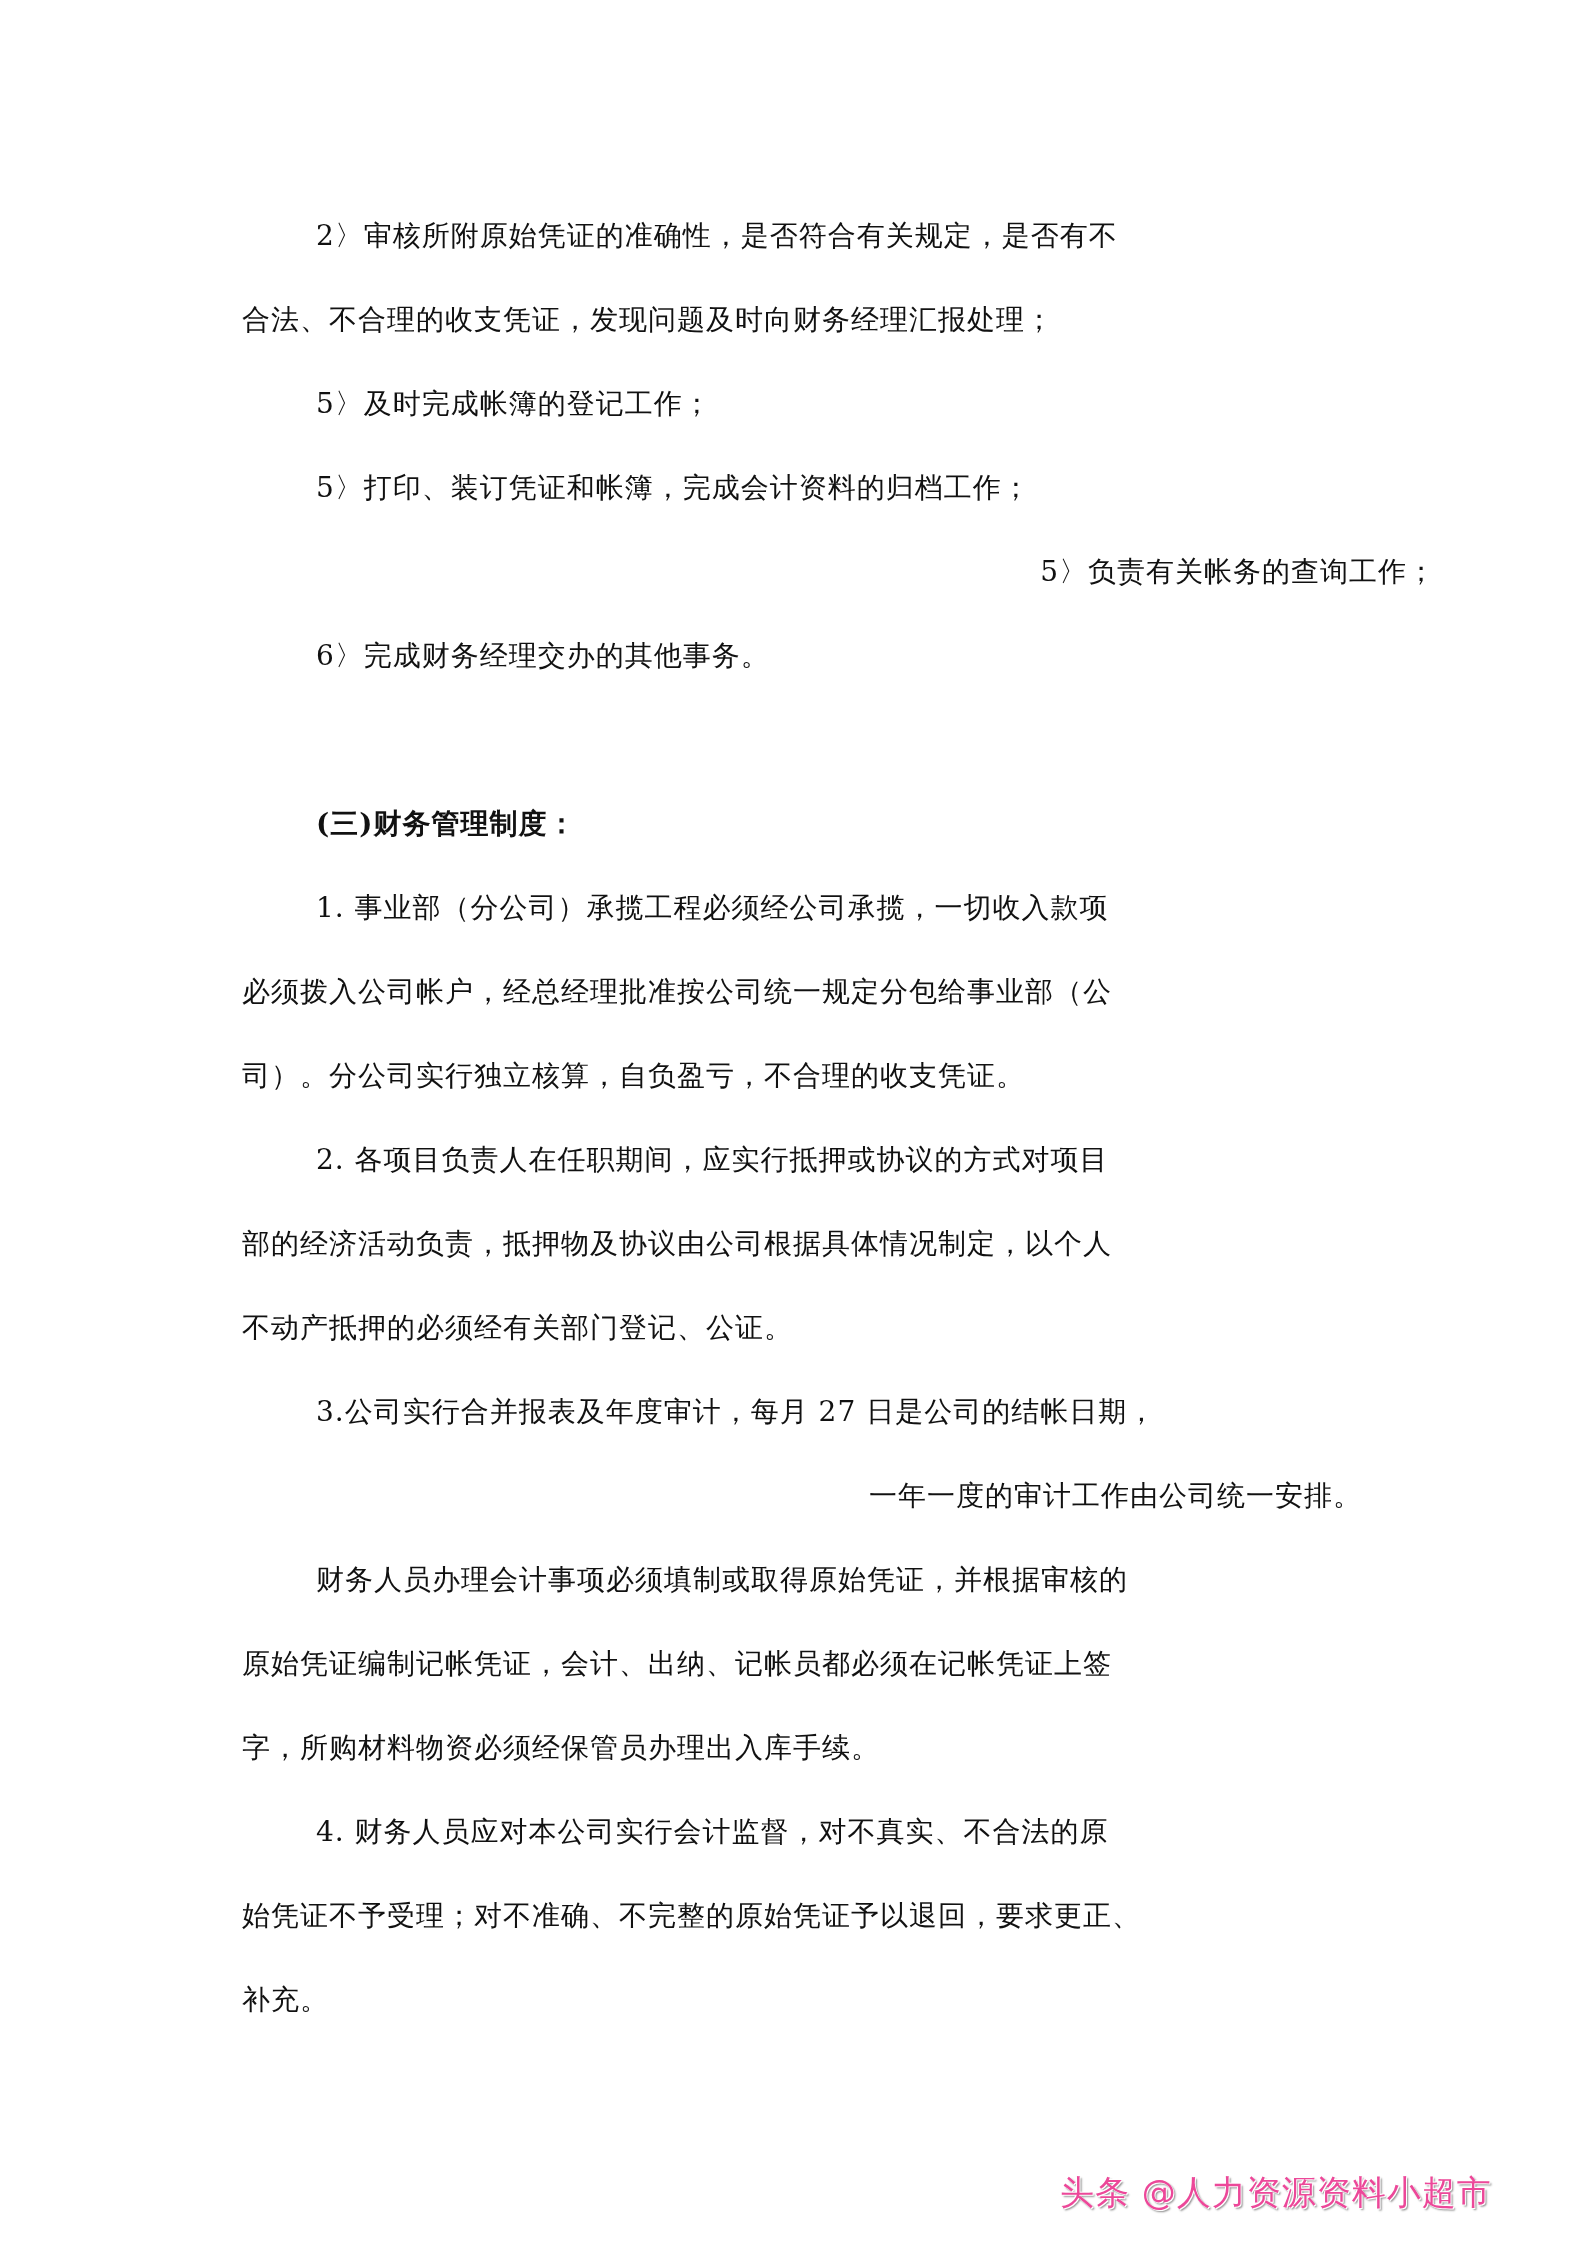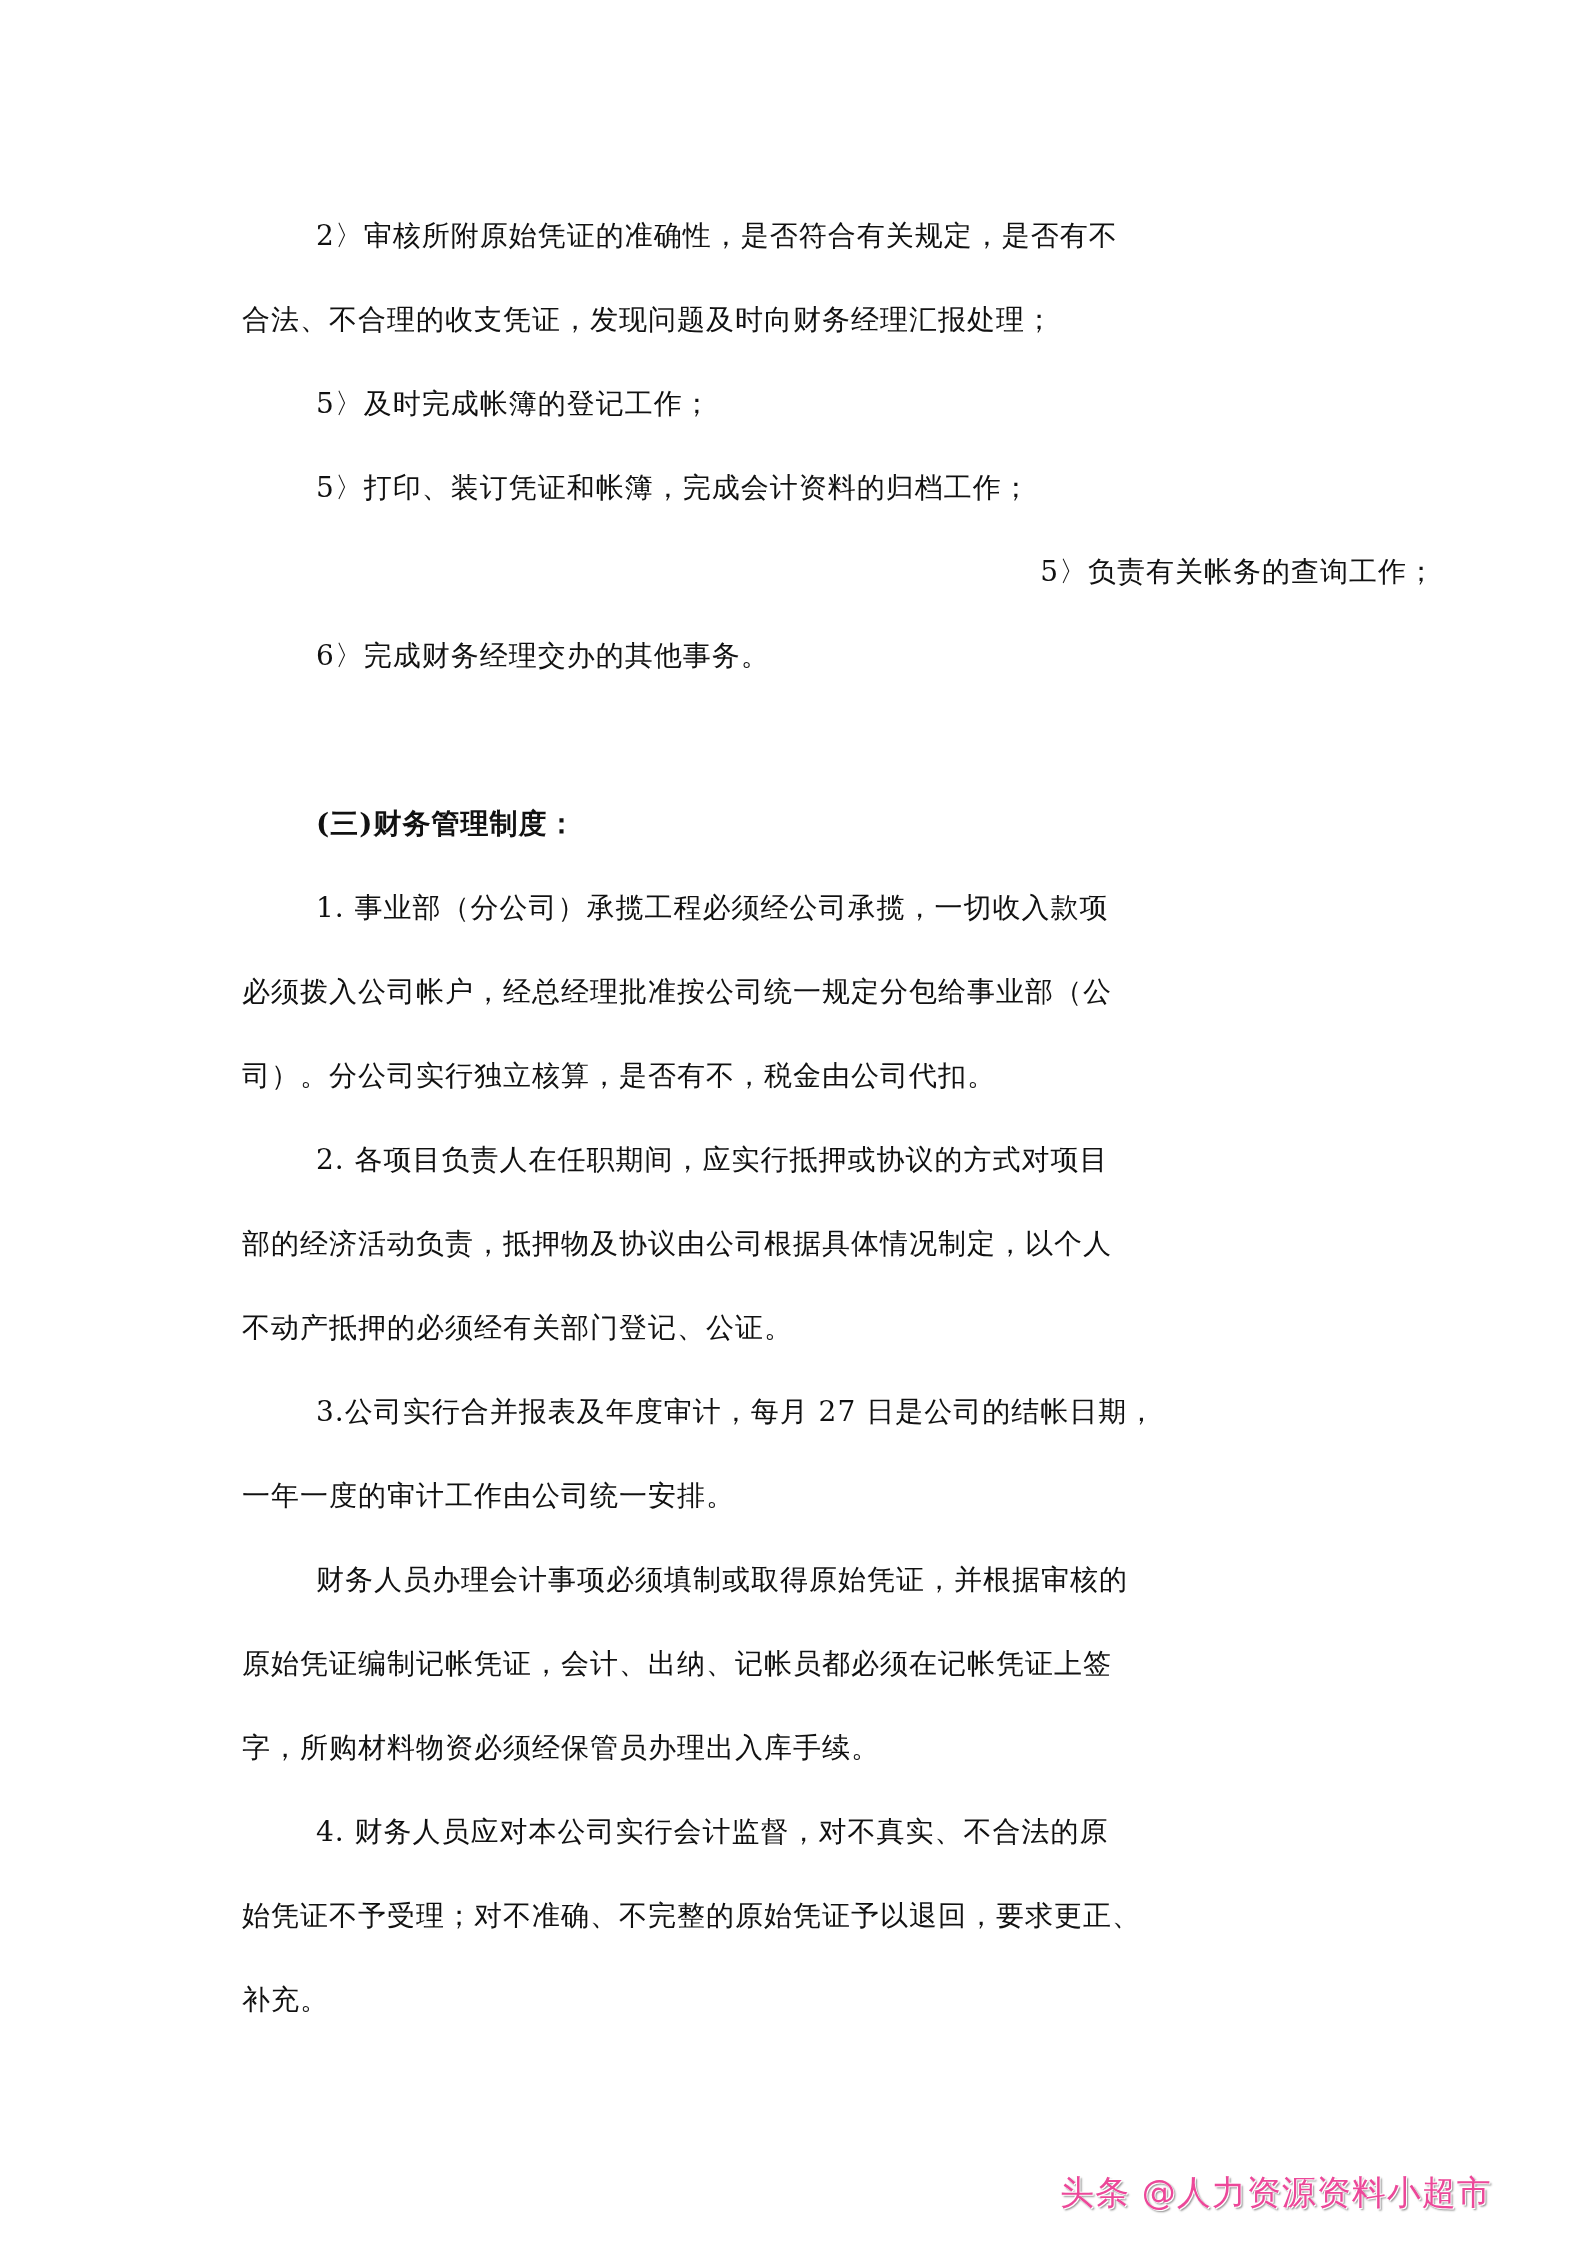--- a/index.html
+++ b/index.html
@@ -21,26 +21,26 @@
   <div id="lines">
       <div class="line indent" style="top: 214px;">2〉审核所附原始凭证的准确性，是否符合有关规定，是否有不</div>
       <div class="line" style="top: 298px;">合法、不合理的收支凭证，发现问题及时向财务经理汇报处理；</div>
       <div class="line indent" style="top: 382px;">5〉及时完成帐簿的登记工作；</div>
       <div class="line indent" style="top: 466px;">5〉打印、装订凭证和帐簿，完成会计资料的归档工作；</div>
       <div class="line indent" style="top: 550px; text-align: right;">5〉负责有关帐务的查询工作；</div>
       <div class="line indent" style="top: 634px;">6〉完成财务经理交办的其他事务。</div>
       <div class="line indent heading" style="top: 802px;">(三)财务管理制度：</div>
       <div class="line indent" style="top: 886px;">1. 事业部（分公司）承揽工程必须经公司承揽，一切收入款项</div>
       <div class="line" style="top: 970px;">必须拨入公司帐户，经总经理批准按公司统一规定分包给事业部（公</div>
-      <div class="line" style="top: 1054px;">司）。分公司实行独立核算，是否有不，税金由公司代扣。</div>
+      <div class="line" style="top: 1054px;">司）。分公司实行独立核算，自负盈亏，不合理的收支凭证。</div>
       <div class="line indent" style="top: 1138px;">2. 各项目负责人在任职期间，应实行抵押或协议的方式对项目</div>
       <div class="line" style="top: 1222px; font-family: Liberation Serif, serif;">部的经济活动负责，抵押物及协议由公司根据具体情况制定，以个人</div>
       <div class="line" style="top: 1306px;">不动产抵押的必须经有关部门登记、公证。</div>
       <div class="line indent" style="top: 1390px;">3.公司实行合并报表及年度审计，每月 27 日是公司的结帐日期，</div>
-      <div class="line" style="top: 1474px;">一年一度的审计工作由公司统一安排。</div>
+      <div class="line" style="top: 1474px; text-align: right;">一年一度的审计工作由公司统一安排。</div>
       <div class="line indent" style="top: 1558px;">财务人员办理会计事项必须填制或取得原始凭证，并根据审核的</div>
       <div class="line" style="top: 1642px;">原始凭证编制记帐凭证，会计、出纳、记帐员都必须在记帐凭证上签</div>
       <div class="line" style="top: 1726px;">字，所购材料物资必须经保管员办理出入库手续。</div>
       <div class="line indent" style="top: 1810px;">4. 财务人员应对本公司实行会计监督，对不真实、不合法的原</div>
       <div class="line" style="top: 1894px;">始凭证不予受理；对不准确、不完整的原始凭证予以退回，要求更正、</div>
       <div class="line" style="top: 1978px;">补充。</div>
     </div>
   <div class="watermark">头条 @人力资源资料小超市</div>
 </div>
 

